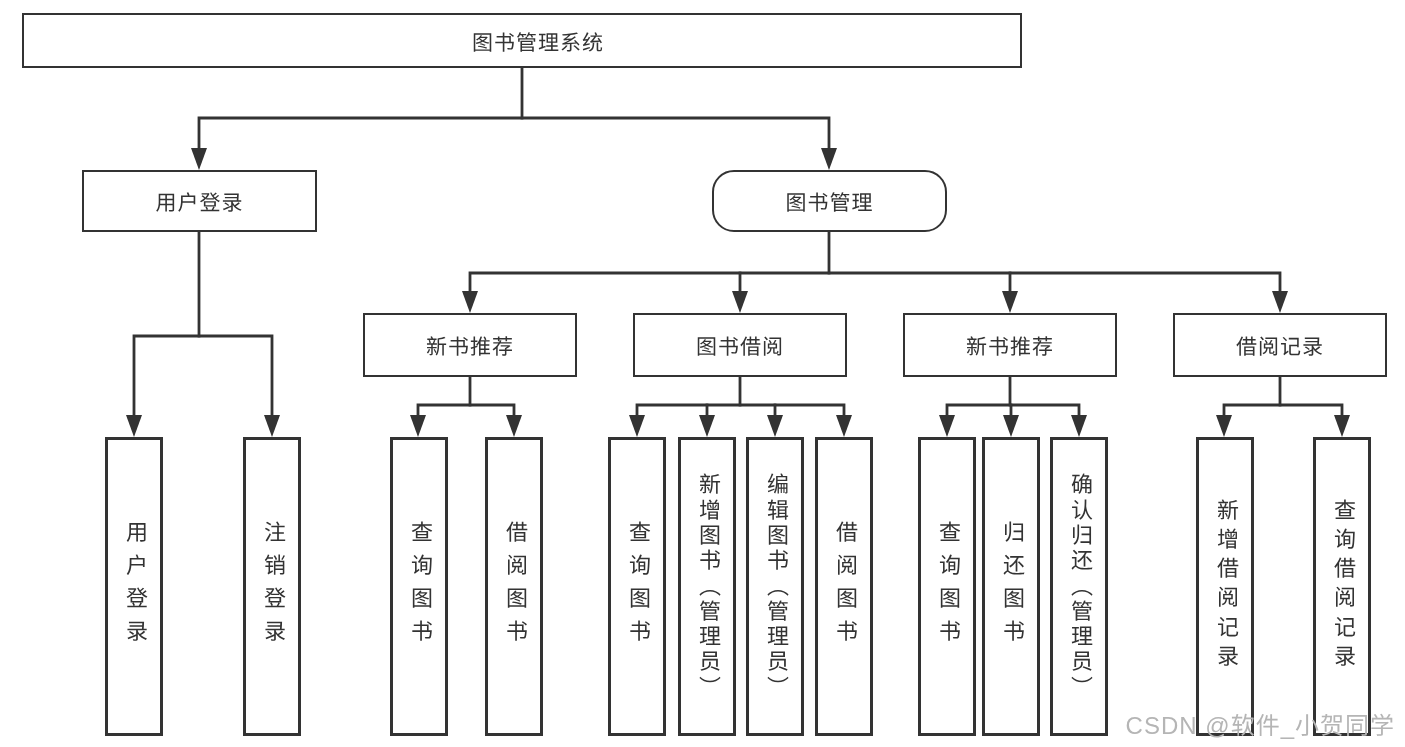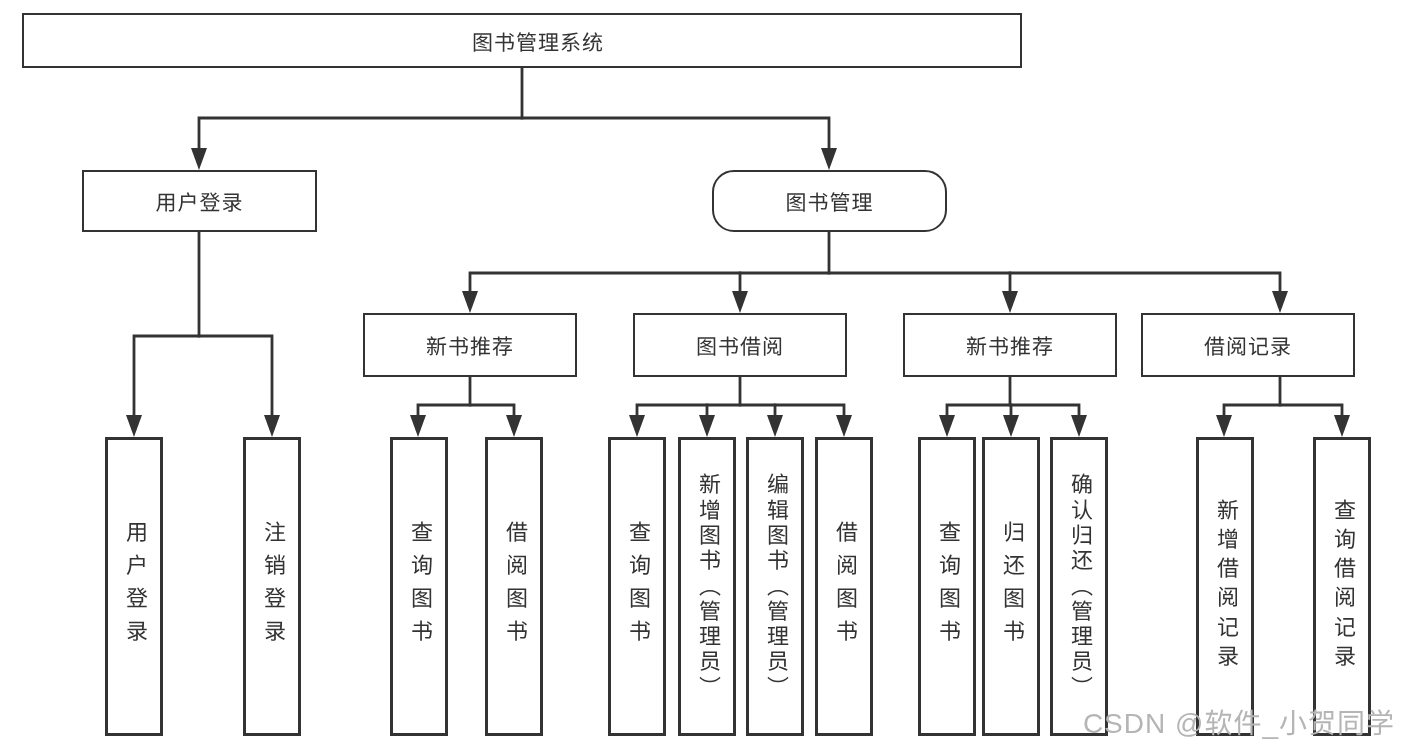--- a/index.html
+++ b/index.html
@@ -50,21 +50,21 @@
     line-height: 1;
     white-space: nowrap;
   }
   .v-short { letter-spacing: 0.50em; }
   .v-mid   { letter-spacing: 0.32em; }
   .v-long  { letter-spacing: 0.15em; }
   .watermark {
     position: absolute;
     right: 10px;
     bottom: 6px;
-    font-size: 28px;
+    font-size: 24px;
     color: #b5b5b5;
     letter-spacing: 1px;
     pointer-events: none;
   }
 </style>
 </head>
 <body>
 
 <div class="canvas">
 
@@ -133,21 +133,21 @@
 
   <div class="box h-box lvl3-box" style="left:633px;">
     <span>图书借阅</span>
   </div>
   <div class="box h-box lvl3-box" style="left:363px;">
     <span>新书推荐</span>
   </div>
   <div class="box h-box lvl3-box" style="left:903px;">
     <span>新书推荐</span>
   </div>
-  <div class="box h-box lvl3-box" style="left:1141px;">
+  <div class="box h-box lvl3-box" style="left:1173px;">
     <span>借阅记录</span>
   </div>
 
   <div class="box leaf" style="left:105px;">
     <span class="vtext v-short">用户登录</span>
   </div>
   <div class="box leaf" style="left:243px;">
     <span class="vtext v-short">注销登录</span>
   </div>
 

